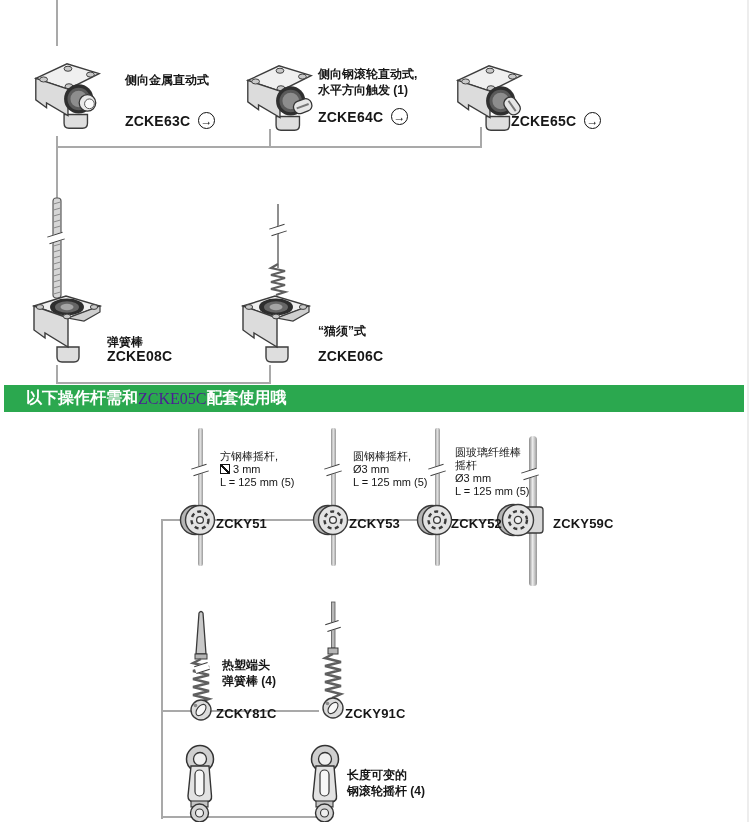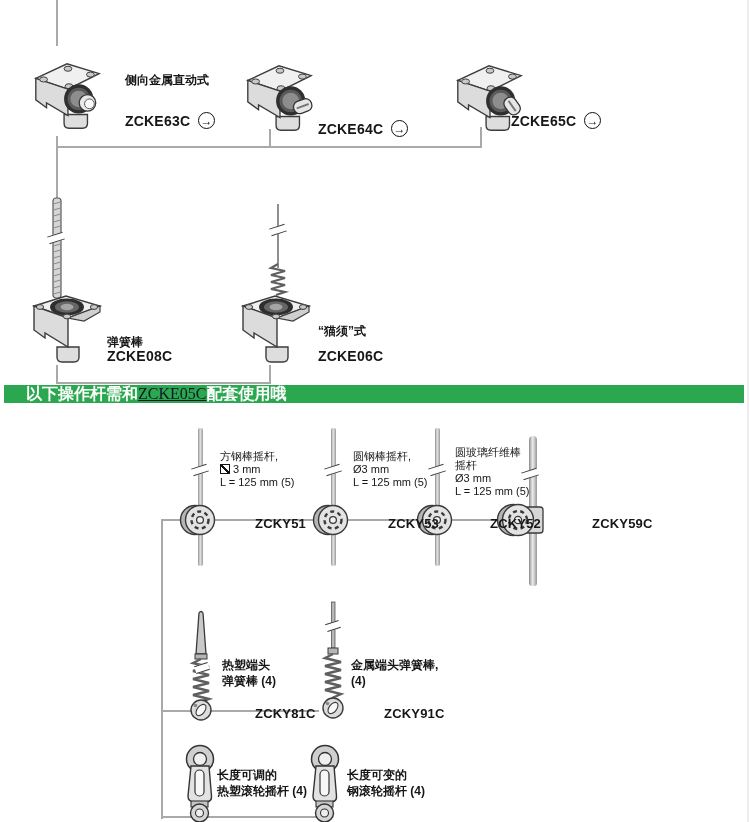--- a/index.html
+++ b/index.html
@@ -3,26 +3,26 @@
 <meta charset="utf-8">
 <style>
   html,body{margin:0;padding:0;background:#ffffff;}
   .canvas{position:relative;width:750px;height:822px;background:#fff;overflow:hidden;
           font-family:"Liberation Sans","DejaVu Sans",sans-serif;color:#161616;}
   .ln{position:absolute;background:#a9a9a9;}
   .edge{position:absolute;background:#ededed;}
   .desc{position:absolute;font-size:12px;line-height:16px;font-weight:700;white-space:nowrap;}
   .spec{position:absolute;font-size:11px;line-height:13px;font-weight:400;white-space:nowrap;}
   .code{position:absolute;font-size:14px;font-weight:700;letter-spacing:.2px;display:flex;align-items:center;gap:8px;white-space:nowrap;}
-  .code.small{font-size:13px;margin-left:39px;}
+  .code.small{font-size:13px;}
   .arrow-circle{display:inline-flex;align-items:center;justify-content:center;width:17px;height:17px;
                 border:1.6px solid #111;border-radius:50%;font-size:12px;font-weight:700;color:#111;box-sizing:border-box;cursor:pointer;}
-  .banner{position:absolute;left:4px;top:385px;width:740px;height:18px;display:flex;align-items:center;
+  .banner{position:absolute;left:4px;top:385px;width:740px;height:27px;display:flex;align-items:center;
           padding-left:22px;box-sizing:border-box;font-size:16px;font-weight:700;color:#ffffff;}
-  .banner .bcode{font-family:"Liberation Serif","DejaVu Serif",serif;font-weight:400;color:#0f172a;font-size:16px;text-decoration:underline;}
+  .banner .bcode{font-family:"Liberation Serif","DejaVu Serif",serif;font-weight:400;color:#4c1d95;font-size:16px;}
   .rod{position:absolute;width:5px;background:linear-gradient(90deg,#8f8f8f,#e4e4e4 45%,#9a9a9a);border-radius:2px;}
   .rod.thick{width:8px;background:linear-gradient(90deg,#8a8a8a,#ededed 45%,#969696);border-radius:4px 4px 3px 3px;}
   .wire{position:absolute;width:2px;background:#8f8f8f;}
   .brk{position:absolute;width:16px;height:6px;background:#ffffff;border-top:1.6px solid #3c3c3c;border-bottom:1.6px solid #3c3c3c;transform:rotate(-18deg);}
   .sq{display:inline-block;width:8px;height:8px;border:1.3px solid #111;margin-right:3px;vertical-align:-1px;
       background:linear-gradient(45deg,transparent 43%,#111 43%,#111 57%,transparent 57%);}
   svg{position:absolute;overflow:visible;}
 </style>
 </head>
 <body>
@@ -74,21 +74,25 @@
     <ellipse cx="64" cy="16" rx="4" ry="2.6" fill="#c9c9c9" stroke="#3c3c3c"></ellipse>
     <ellipse cx="42" cy="28" rx="4" ry="2.6" fill="#c9c9c9" stroke="#3c3c3c"></ellipse>
     <circle cx="52" cy="41" r="15" fill="#2f2f2f"></circle>
       <circle cx="52" cy="41" r="11.5" fill="#5a5a5a"></circle>
       <circle cx="52" cy="41" r="8.5" fill="#8d8d8d"></circle>
     <g transform="rotate(-20 64 47)">
       <rect x="55" y="40" width="19" height="13" rx="6" fill="#e6e6e6" stroke="#333" stroke-width="1.3"></rect>
       <line x1="58" y1="46.5" x2="71" y2="46.5" stroke="#777" stroke-width="2"></line>
     </g>
   </svg>
-  <div class="code" style="left:318px;top:120px">
+  <div class="desc" style="left:318px;top:66px">
+    <div>侧向钢滚轮直动式,</div>
+    <div>水平方向触发 (1)</div>
+  </div>
+  <div class="code" style="left:318px;top:108px">
     <span>ZCKE64C</span>
     <span class="arrow-circle">→</span>
   </div>
 
   <svg style="left:450px;top:60px" width="78" height="78" viewBox="0 0 80 78">
     <path d="M37 57 h24 v9 q0 5 -5 5 h-14 q-5 0 -5 -5 z" fill="#dedede" stroke="#3c3c3c" stroke-width="1.4"></path>
     <path d="M8 20 L40 5 L73 15 L41 31 Z" fill="#f0f0f0" stroke="#3c3c3c" stroke-width="1.4"></path>
     <path d="M8 20 L8 42 L19 50 L19 45 L41 58 L41 31 Z" fill="#dcdcdc" stroke="#3c3c3c" stroke-width="1.4"></path>
     <ellipse cx="16" cy="21" rx="4" ry="2.6" fill="#c9c9c9" stroke="#3c3c3c"></ellipse>
     <ellipse cx="41" cy="10" rx="4" ry="2.6" fill="#c9c9c9" stroke="#3c3c3c"></ellipse>
@@ -262,41 +266,33 @@
 
   <svg style="left:317px;top:602px" width="32" height="120" viewBox="0 0 32 120">
     <rect x="14.5" y="0" width="3.5" height="46" fill="#b8b8b8" stroke="#555" stroke-width=".8"></rect>
     <rect x="11" y="46" width="10" height="6" fill="#b5b5b5" stroke="#3a3a3a" stroke-width="1"></rect>
     <polyline points="16,52 8,56 24,60 8,64 24,68 8,72 24,76 8,80 24,84 8,88 24,92 15,96" fill="none" stroke="#5f5f5f" stroke-width="2.4"></polyline>
     <circle cx="16" cy="106" r="10" fill="#dcdcdc" stroke="#3a3a3a" stroke-width="1.4"></circle>
     <ellipse cx="16" cy="106" rx="3.8" ry="6.5" transform="rotate(38 16 106)" fill="#f8f8f8" stroke="#3a3a3a" stroke-width="1.1"></ellipse>
     <circle cx="10.5" cy="101.5" r="1.8" fill="#888"></circle>
   </svg>
   <div class="brk" style="left:326px;top:622px;width:14px"></div>
-  <div class="desc" style="left:351px;top:657px">
-    <div>金属端头弹簧棒,</div>
-    <div>(4)</div>
-  </div>
   <div class="code small" style="left:345px;top:706px">
     <span>ZCKY91C</span>
   </div>
 
   <svg style="left:178px;top:736px" width="44" height="86" viewBox="0 0 44 86">
     <circle cx="22" cy="23" r="13.5" fill="#cfcfcf" stroke="#333" stroke-width="1.5"></circle>
     <circle cx="22" cy="23" r="6.5" fill="#efefef" stroke="#333" stroke-width="1.3"></circle>
     <path d="M13 30 L10 60 Q10 65 15 66 L29 66 Q34 65 33.5 60 L31 30 Z" fill="#e2e2e2" stroke="#333" stroke-width="1.4"></path>
     <rect x="17" y="34" width="9" height="26" rx="4.5" fill="#f7f7f7" stroke="#333" stroke-width="1.2"></rect>
     <rect x="13" y="65" width="17" height="6" fill="#c4c4c4" stroke="#333" stroke-width="1.1"></rect>
     <circle cx="21.5" cy="77" r="9" fill="#d5d5d5" stroke="#333" stroke-width="1.4"></circle>
     <circle cx="21.5" cy="77" r="4" fill="#eeeeee" stroke="#333" stroke-width="1.1"></circle>
   </svg>
-  <div class="desc" style="left:217px;top:767px">
-    <div>长度可调的</div>
-    <div>热塑滚轮摇杆 (4)</div>
-  </div>
 
   <svg style="left:303px;top:736px" width="44" height="86" viewBox="0 0 44 86">
     <circle cx="22" cy="23" r="13.5" fill="#cfcfcf" stroke="#333" stroke-width="1.5"></circle>
     <circle cx="22" cy="23" r="6.5" fill="#efefef" stroke="#333" stroke-width="1.3"></circle>
     <path d="M13 30 L10 60 Q10 65 15 66 L29 66 Q34 65 33.5 60 L31 30 Z" fill="#e2e2e2" stroke="#333" stroke-width="1.4"></path>
     <rect x="17" y="34" width="9" height="26" rx="4.5" fill="#f7f7f7" stroke="#333" stroke-width="1.2"></rect>
     <rect x="13" y="65" width="17" height="6" fill="#c4c4c4" stroke="#333" stroke-width="1.1"></rect>
     <circle cx="21.5" cy="77" r="9" fill="#d5d5d5" stroke="#333" stroke-width="1.4"></circle>
     <circle cx="21.5" cy="77" r="4" fill="#eeeeee" stroke="#333" stroke-width="1.1"></circle>
   </svg>

